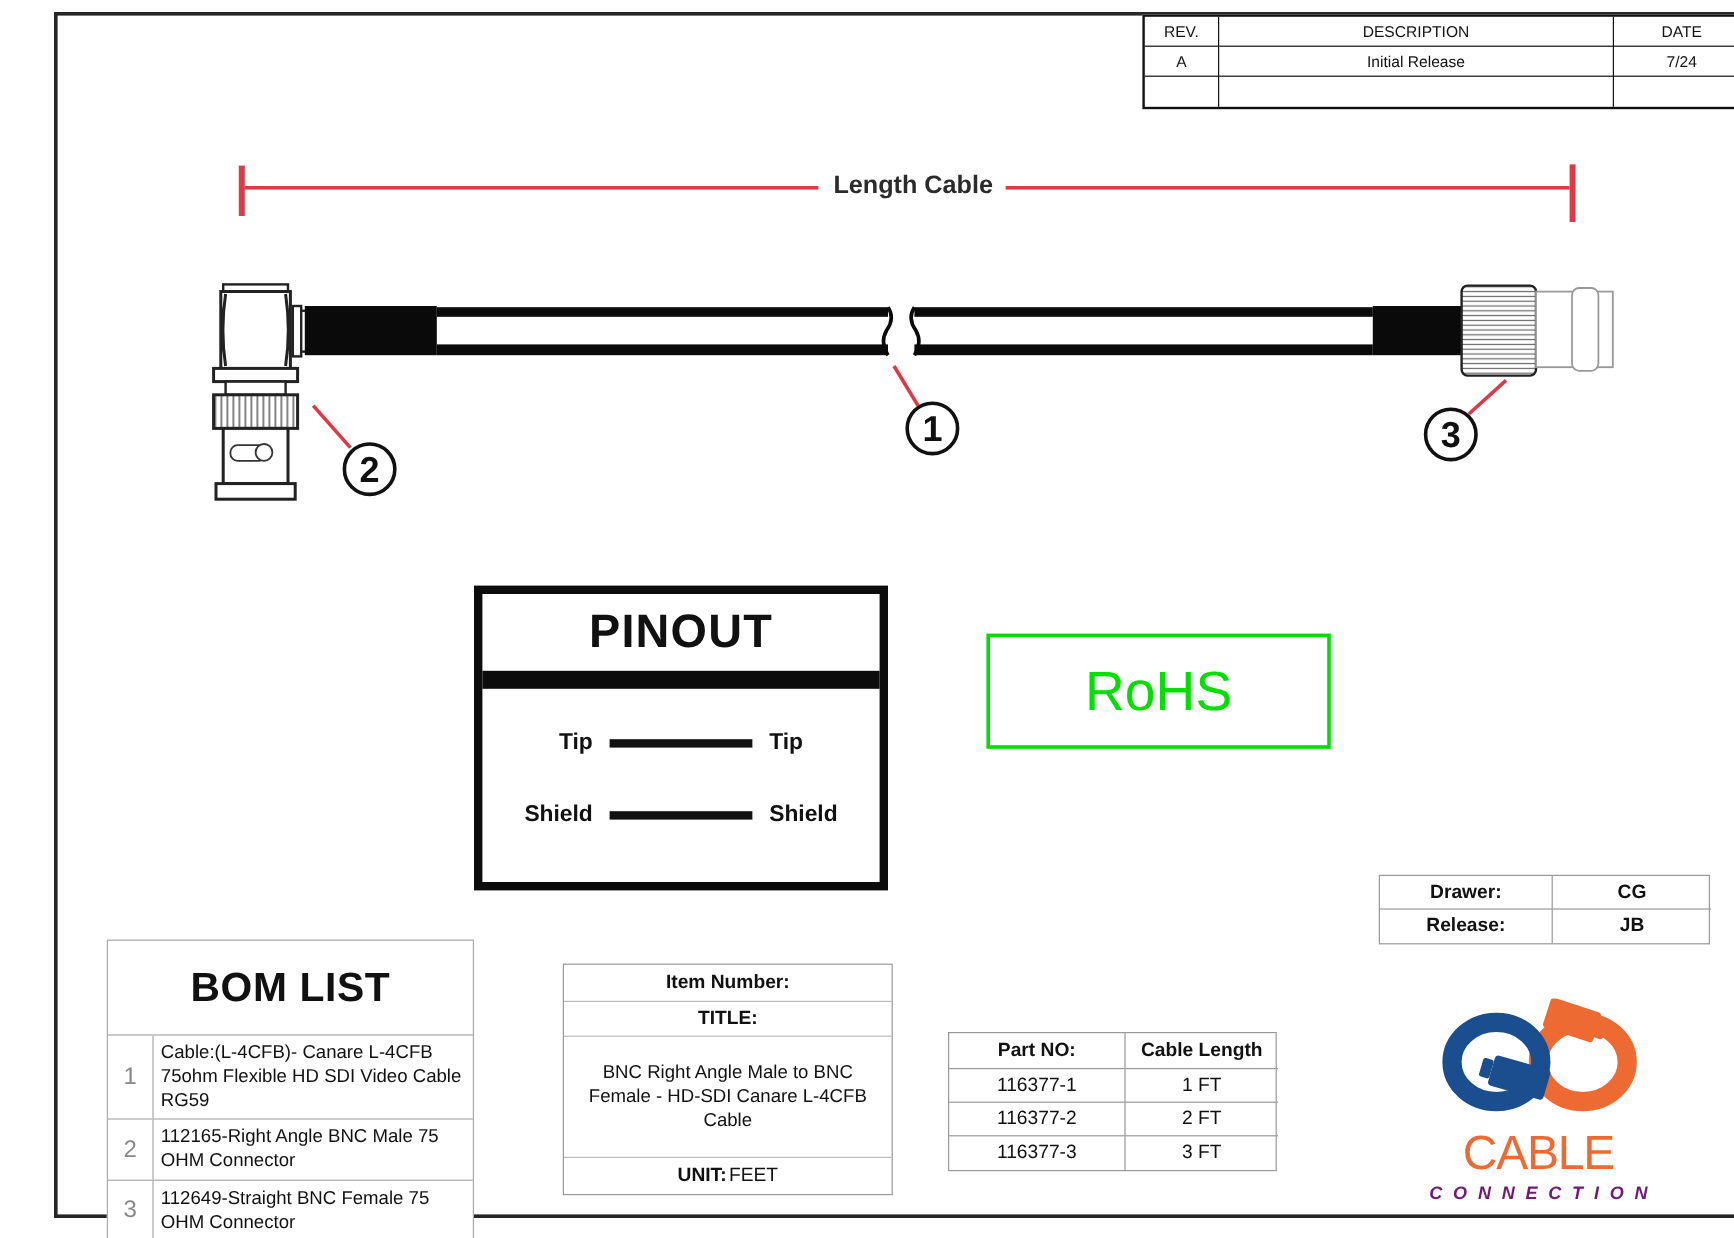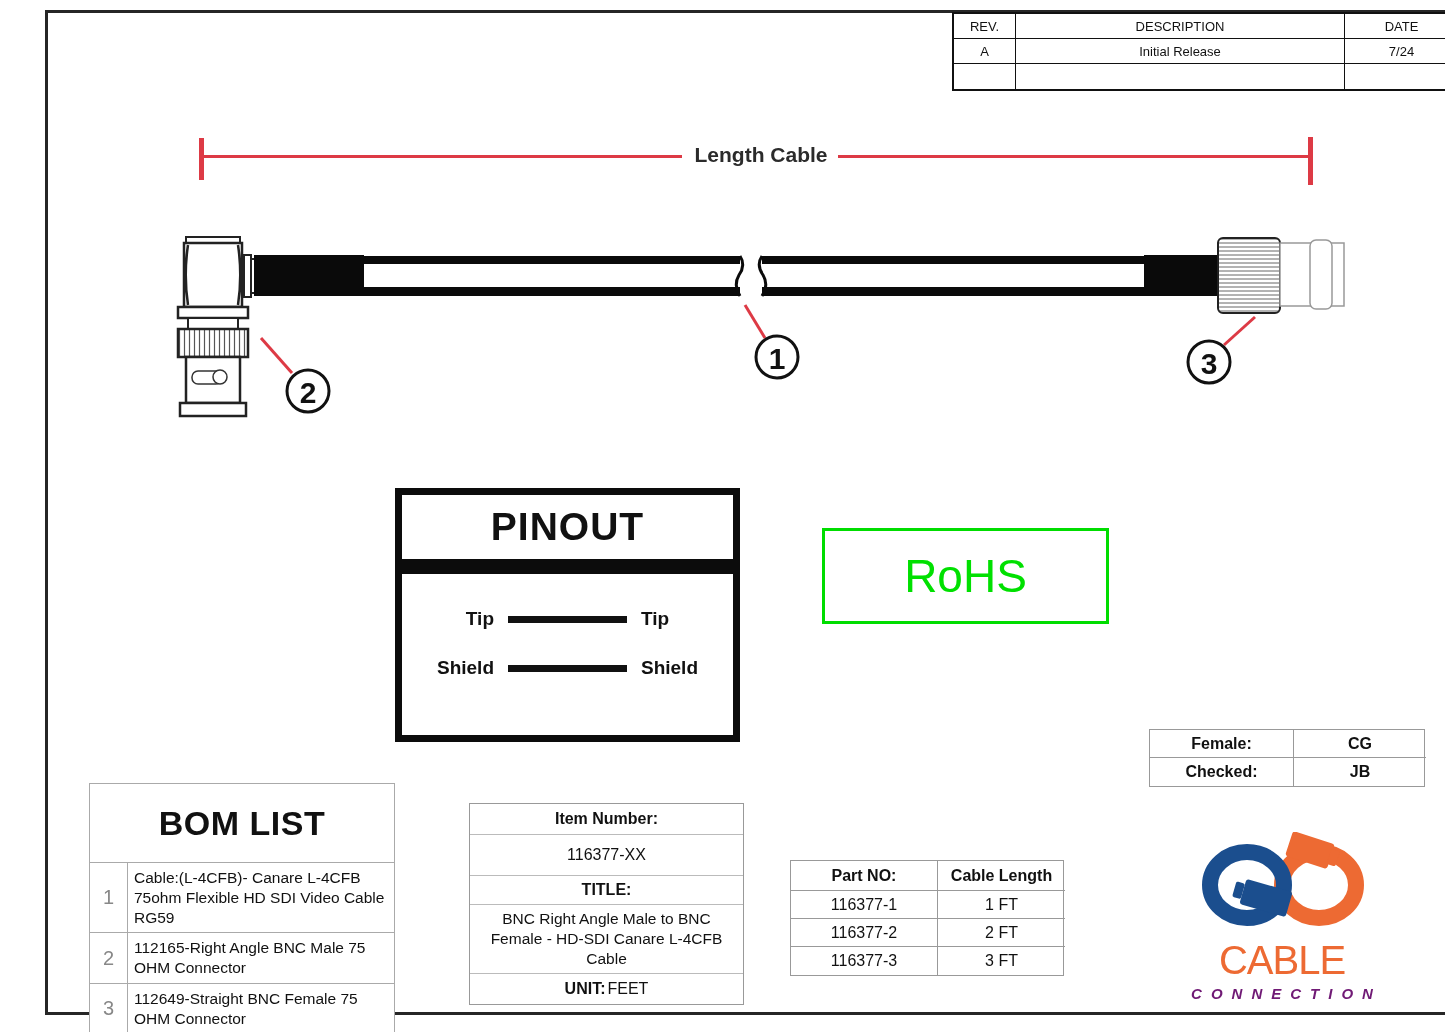--- a/index.html
+++ b/index.html
@@ -23,21 +23,21 @@
   
   .dim-tick { background:#dd3a45; width:5px; }
   .dim-line { background:#dd3a45; height:3px; }
   .dim-label { font-size:21px; font-weight:600; color:#2b2b2b; text-align:center; }
 
   
   .pinout { left:363px; top:488px; width:345px; height:254px; border:7px solid #0c0c0c; background:#fff; }
   .pinout-title { height:64px; display:flex; align-items:center; justify-content:center;
     font-size:39px; font-weight:800; letter-spacing:1px; }
   .pinout-divider { height:15px; background:#0c0c0c; }
-  .pinout-body { padding:34px 26px 0 26px; display:flex; flex-direction:column; gap:27px; }
+  .pinout-body { padding:34px 26px 0 26px; display:flex; flex-direction:column; gap:38px; }
   .pin-row { display:flex; align-items:center; gap:14px; }
   .pin-label { font-size:19px; font-weight:700; width:66px; }
   .pin-label.r { text-align:left; }
   .pin-label.l { text-align:right; }
   .pin-line { flex:1; height:7px; background:#111; }
 
   
   .rohs { left:790px; top:528px; width:287px; height:96px; border:3px solid #00dd00;
     display:flex; align-items:center; justify-content:center;
     color:#00e000; font-size:46px; font-weight:400; }
@@ -59,21 +59,21 @@
     font-size:20px; border-right:1px solid #aaa; }
   .bom-desc { padding:5px 2px 5px 6px; font-size:15.5px; line-height:1.28; color:#111; }
 
   
   .item-box { left:437px; top:803px; width:275px; border:1px solid #999; background:#fff; text-align:center; }
   .item-sec { border-top:1px solid #bbb; display:flex; align-items:center; justify-content:center; }
   .item-sec:first-child { border-top:none; }
   .ib-label { font-weight:700; font-size:16px;text-align:center; }
   .ib-val { font-size:16px; }
   .sec1 { height:30px; } .sec2 { height:41px; } .sec3 { height:29px; }
-  .sec4 { min-height:62px; padding:4px 12px; font-size:15.5px; line-height:1.3; }
+  .sec4 { min-height:62px; padding:20px 12px; font-size:15.5px; line-height:1.3; }
   .sec5 { height:31px; gap:2px; }
 
   
   .part-table { left:758px; top:860px; width:274px; display:grid; grid-template-columns:147px 127px;
     border:1px solid #999; background:#fff; font-size:16px; }
   .pt-cell { height:28px; display:flex; align-items:center; justify-content:center;
     border-right:1px solid #999; border-bottom:1px solid #999; }
   .pt-cell:nth-child(2n) { border-right:none; }
   .pt-cell.hdr { font-weight:700; height:30px;text-align:right; }
   .pt-cell.bot { border-bottom:none; }
@@ -185,23 +185,23 @@
         <div class="pin-label l">Shield</div>
         <div class="pin-line"></div>
         <div class="pin-label r">Shield</div>
       </div>
     </div>
   </div>
 
   <div class="abs rohs">RoHS</div>
 
   <div class="abs appr">
-    <div class="appr-cell">Female:</div>
+    <div class="appr-cell">Drawer:</div>
     <div class="appr-cell">CG</div>
-    <div class="appr-cell bot">Checked:</div>
+    <div class="appr-cell bot">Release:</div>
     <div class="appr-cell bot">JB</div>
   </div>
 
   <div class="abs bom">
     <div class="bom-title">BOM LIST</div>
     <div class="bom-row">
       <div class="bom-num">1</div>
       <div class="bom-desc">Cable:(L-4CFB)- Canare L-4CFB 75ohm Flexible HD SDI Video Cable RG59</div>
     </div>
     <div class="bom-row">
@@ -209,21 +209,20 @@
       <div class="bom-desc">112165-Right Angle BNC Male 75 OHM Connector</div>
     </div>
     <div class="bom-row">
       <div class="bom-num">3</div>
       <div class="bom-desc">112649-Straight BNC Female 75 OHM Connector</div>
     </div>
   </div>
 
   <div class="abs item-box">
     <div class="item-sec sec1 ib-label">Item Number:</div>
-    <div class="item-sec sec2 ib-val">116377-XX</div>
     <div class="item-sec sec3 ib-label">TITLE:</div>
     <div class="item-sec sec4 ib-val">BNC Right Angle Male to BNC Female - HD-SDI Canare L-4CFB Cable</div>
     <div class="item-sec sec5">
       <span class="ib-label">UNIT:</span>
       <span class="ib-val">FEET</span>
     </div>
   </div>
 
   <div class="abs part-table">
     <div class="pt-cell hdr">Part NO:</div>

